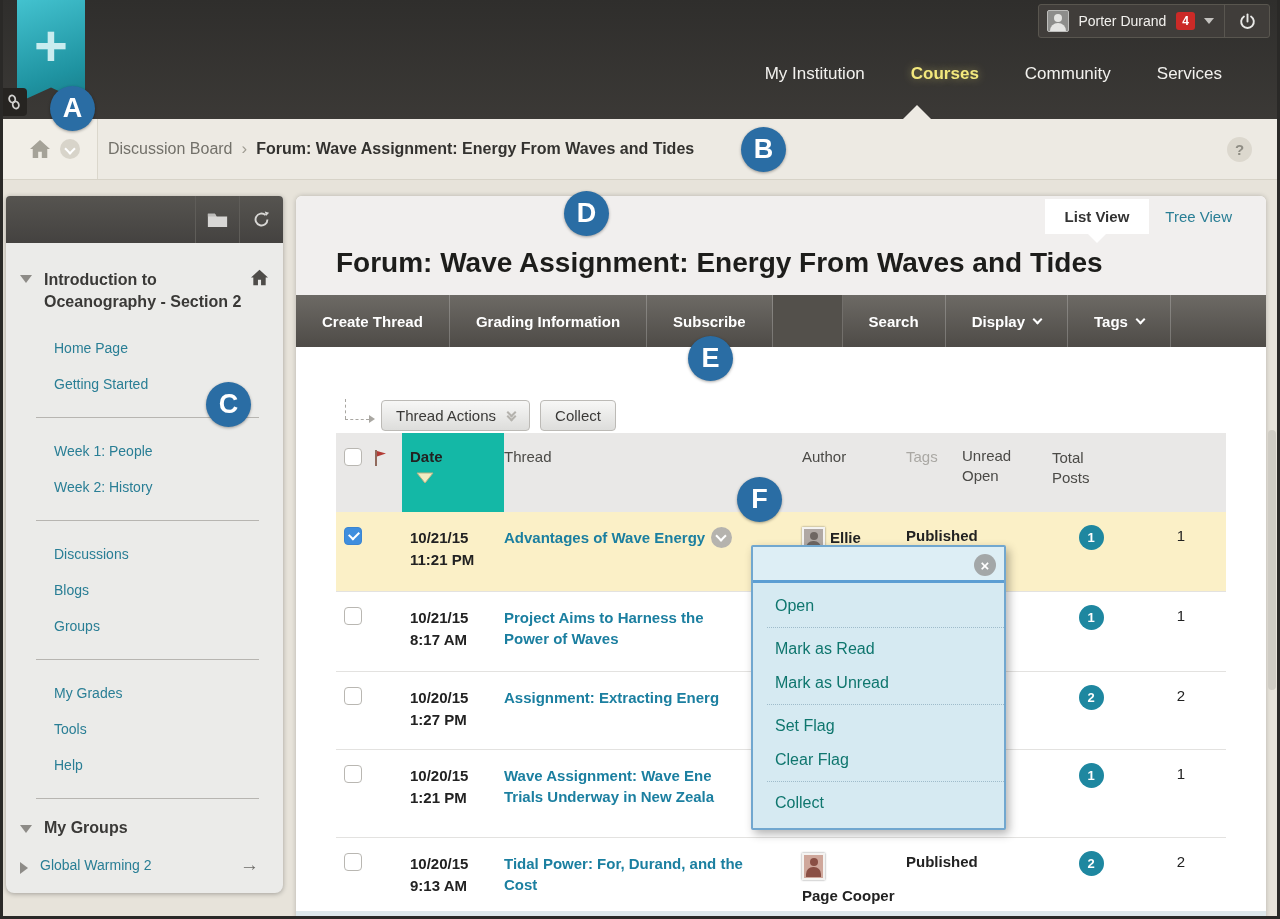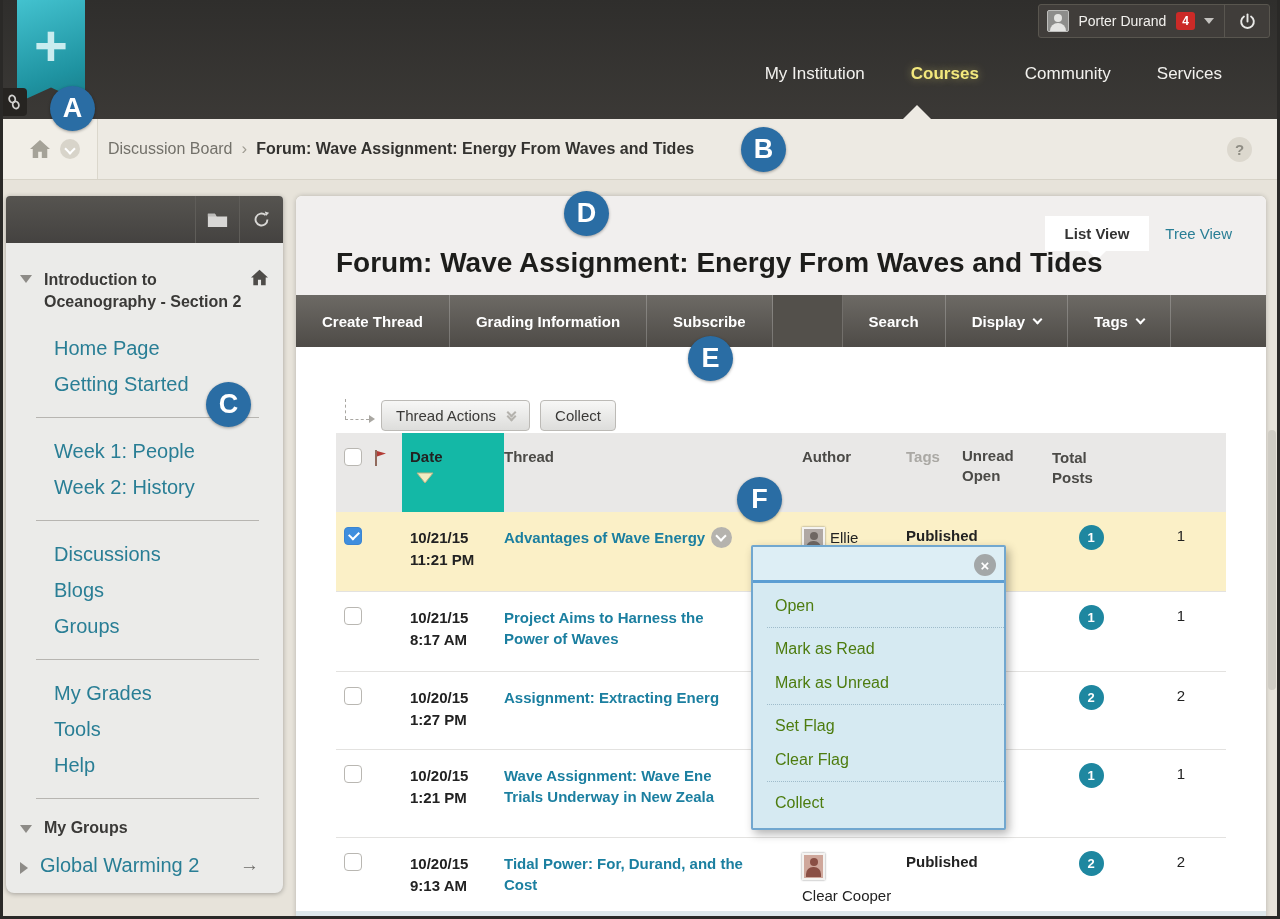--- a/index.html
+++ b/index.html
@@ -60,34 +60,34 @@
   .side-head { height:47px; background:linear-gradient(#565450,#444240); border-radius:4px 4px 0 0;
              display:flex; justify-content:flex-end; }
   .side-tool { width:44px; display:flex; align-items:center; justify-content:center; border-left:1px solid #5f5d59; }
   .side-body { padding:26px 14px 0 14px; }
   .course-row { display:flex; margin-bottom:18px; }
   .tri-down { width:0; height:0; border-left:6px solid transparent; border-right:6px solid transparent;
               border-top:8px solid #8d8b87; margin-top:6px; }
   .tri-right { width:0; height:0; border-top:6px solid transparent; border-bottom:6px solid transparent;
                border-left:8px solid #8d8b87; margin-top:5px; }
   .course-title { flex:1; margin:0 6px 0 12px; font-size:16px; font-weight:bold; color:#3a3937; line-height:1.35; }
-  .side-link { margin-left:34px; height:36px; display:flex; align-items:center; font-size:20px; color:#297e95; cursor:pointer; }
+  .side-link { margin-left:34px; height:36px; display:flex; align-items:center; font-size:14px; color:#297e95; cursor:pointer; }
   .side-div { border-top:1px solid #b7b5b1; margin:15px 10px 15px 16px; }
   .mygroups-row { display:flex; margin:20px 0 10px 0;text-align:right; }
   .mygroups-title { font-size:16px; font-weight:bold; color:#3a3937; margin-left:12px; }
   .group-row { display:flex; align-items:center; margin-top:8px; padding-right:10px; }
   .group-row .side-link { margin-left:12px; flex:1; }
   .arrow-right { color:#6b6a67; font-size:19px; }
 
   
   .main { position:absolute; left:296px; top:196px; width:970px; height:723px; background:#fff;
           border-radius:6px 6px 0 0; box-shadow:0 0 5px rgba(0,0,0,.22); z-index:3; }
   .main-head { height:99px; background:#f1efee; border-radius:6px 6px 0 0; position:relative; }
   .page-title { position:absolute; left:40px; bottom:16px; font-size:28px; font-weight:bold; color:#1d1d1b; }
-  .view-toggle { position:absolute; top:20px; right:18px; display:flex; }
+  .view-toggle { position:absolute; top:3px; right:18px; display:flex; }
   .vt-list { position:relative; background:#fff; padding:9px 20px; font-size:15px; font-weight:bold; color:#333; }
   .vt-list .vt-notch { position:absolute; left:50%; bottom:-9px; margin-left:-9px; width:0; height:0;
           border-left:9px solid transparent; border-right:9px solid transparent; border-top:9px solid #fff; }
   .vt-tree { padding:9px 16px; font-size:15px; color:#297e95; cursor:pointer; }
 
   .abar { height:52px; background:linear-gradient(#6d6a65,#4e4b47); display:flex; color:#fff;
           font-size:15px; font-weight:bold; }
   .abtn { display:flex; align-items:center; padding:0 26px; border-right:1px solid rgba(255,255,255,.22); cursor:pointer; }
   .abtn.first { border-left:none; }
   .abar-gap { width:70px; background:#53504b; border-right:1px solid rgba(255,255,255,.18); }
@@ -114,41 +114,41 @@
   .thead { background:#e9e8e7; border-bottom:none; height:79px; }
   .c-cb { width:38px; padding:15px 0 0 8px; }
   .c-flag { width:28px; padding-top:16px; }
   .c-date { width:102px; padding:15px 0 0 8px; }
   .c-thread { width:298px; padding:15px 12px 0 0; }
   .c-author { width:104px; padding:15px 0 0 0; }
   .c-status { width:100px; padding:15px 0 0 0; }
   .c-tags { width:40px; padding:15px 0 0 0; }
   .c-unread { width:90px; padding:13px 0 0 0; display:flex; justify-content:center; }
   .c-total { width:90px; padding:15px 0 0 0; text-align:center; }
-  .thead .hl { font-size:15px; color:#4b4a47;font-weight:bold; }
+  .thead .hl { font-size:15px; color:#4b4a47; }
   .thead .c-date { background:#14b8a6; }
   .thead .c-date .hl { font-weight:bold; color:#222; }
   .thead .c-tags .hl { color:#aaa8a4; }
   .thead .c-unread { justify-content:flex-start; padding-left:16px; }
   .thead .c-total { text-align:left; padding-left:16px; }
   .wrapcol { display:inline-block; width:58px; line-height:1.35; }
   .sort-tri { margin:6px 0 0 6px; }
   input.cb { appearance:none; -webkit-appearance:none; width:18px; height:18px; border:1px solid #b9b7b2;
           border-radius:4px; background:#fff; position:relative; cursor:pointer; }
   input.cb:checked { background:#3f8ede; border-color:#3a85d2; }
   input.cb:checked::after { content:""; position:absolute; left:4px; top:3px; width:8px; height:5px;
           border-left:2px solid #fff; border-bottom:2px solid #fff; transform:rotate(-45deg); }
   .dtext { font-size:15px; font-weight:bold; color:#222; line-height:1.45; }
   .tlink { font-size:15px; font-weight:bold; color:#1b7fa0; line-height:1.4; cursor:pointer; }
   .tlink .l2 { display:block; }
   .rowmenu-btn { display:inline-flex; width:21px; height:21px; border-radius:50%; background:#b5b3ae;
           vertical-align:-5px; margin-left:6px; position:relative; cursor:pointer; }
   .rowmenu-btn::after { content:""; position:absolute; left:6px; top:5px; width:6px; height:6px;
           border-right:2px solid #fff; border-bottom:2px solid #fff; transform:rotate(45deg); }
-  .author-wrap { display:flex; flex-wrap:wrap; gap:5px; font-size:15px; font-weight:normal; color:#222; line-height:1.5; }
+  .author-wrap { display:flex; flex-wrap:wrap; gap:5px; font-size:15px; font-weight:bold; color:#222; line-height:1.5; }
   .avatar { width:23px; height:27px; background:#b0a8a4; border:2px solid #f4f3f1; box-shadow:0 0 2px rgba(0,0,0,.45);
           position:relative; flex:0 0 auto; }
   .avatar::before { content:""; position:absolute; left:6px; top:3px; width:8px; height:8px; border-radius:50%; background:#6e6662; }
   .avatar::after { content:""; position:absolute; left:2px; top:12px; width:15px; height:10px; border-radius:7px 7px 0 0; background:#6e6662; }
   .avatar.warm { background:#cfa79b; }
   .avatar.warm::before,.avatar.warm::after { background:#8a4f44; }
   .stext { font-size:15px; font-weight:bold; color:#222; }
   .badge { width:25px; height:25px; border-radius:50%; background:#1e87a0; color:#fff; font-weight:bold;
           font-size:13px; display:flex; align-items:center; justify-content:center; }
   .ttotal { font-size:15px; color:#222; }
@@ -156,21 +156,21 @@
   .r0 { height:80px; } .r1 { height:80px; } .r2 { height:78px; } .r3 { height:88px; } .r4 { height:78px; border-bottom:none; }
   .bottom-strip { position:absolute; left:0; right:0; bottom:0; height:8px; background:#dde7eb; }
 
   
   .ctx { position:absolute; left:751px; top:545px; width:255px; background:#d6eaf2; border:2px solid #71a7cf;
          border-radius:2px; box-shadow:3px 4px 10px rgba(0,0,0,.3); z-index:40; }
   .ctx-head { height:36px; background:#ddeef5; border-bottom:3px solid #5c9ed3; position:relative; }
   .ctx-close { position:absolute; right:8px; top:7px; width:22px; height:22px; border-radius:50%; background:#a3a7a8;
          color:#fff; font-weight:bold; font-size:15px; display:flex; align-items:center; justify-content:center; cursor:pointer; }
   .ctx ul { list-style:none; padding:6px 0 8px 0; }
-  .ctx li.item { padding:8px 10px 8px 22px; font-size:16px; color:#4d7c0f; cursor:pointer; }
+  .ctx li.item { padding:8px 10px 8px 22px; font-size:16px; color:#0f766e; cursor:pointer; }
   .ctx li.divider { border-top:1px dotted #9fbccb; margin:4px 0 4px 14px; }
 
   
   .ann { position:absolute; width:45px; height:45px; border-radius:50%; background:#2a6da4; color:#fff;
          font-weight:bold; font-size:27px; display:flex; align-items:center; justify-content:center;
          box-shadow:0 1px 3px rgba(0,0,0,.35); z-index:60; }
   .scrollthumb { position:absolute; right:4px; top:430px; width:8px; height:260px; background:#cfccc4;
          border-radius:4px; z-index:10; }
 </style>
 </head>
@@ -419,21 +419,21 @@
         <div class="trow r4">
           <div class="c-cb"><input type="checkbox" class="cb" style=""></div>
           <div class="c-flag"></div>
           <div class="c-date">
               <div class="dtext"><span>10/20/15</span><br><span>9:13 AM</span></div>
             </div>
           <div class="c-thread"><span class="tlink"><span>Tidal Power: For, Durand, and the</span><span class="l2">Cost</span></span></div>
           <div class="c-author">
             <div class="author-wrap">
                 <span class="avatar warm"></span>
-                <span>Clear Cooper</span>
+                <span>Page Cooper</span>
               </div>
           </div>
           <div class="c-status"><span class="stext">Published</span></div>
           <div class="c-tags"></div>
           <div class="c-unread">
               <span class="badge">2</span>
             </div>
           <div class="c-total"><span class="ttotal">2</span></div>
         </div>
       </div>

